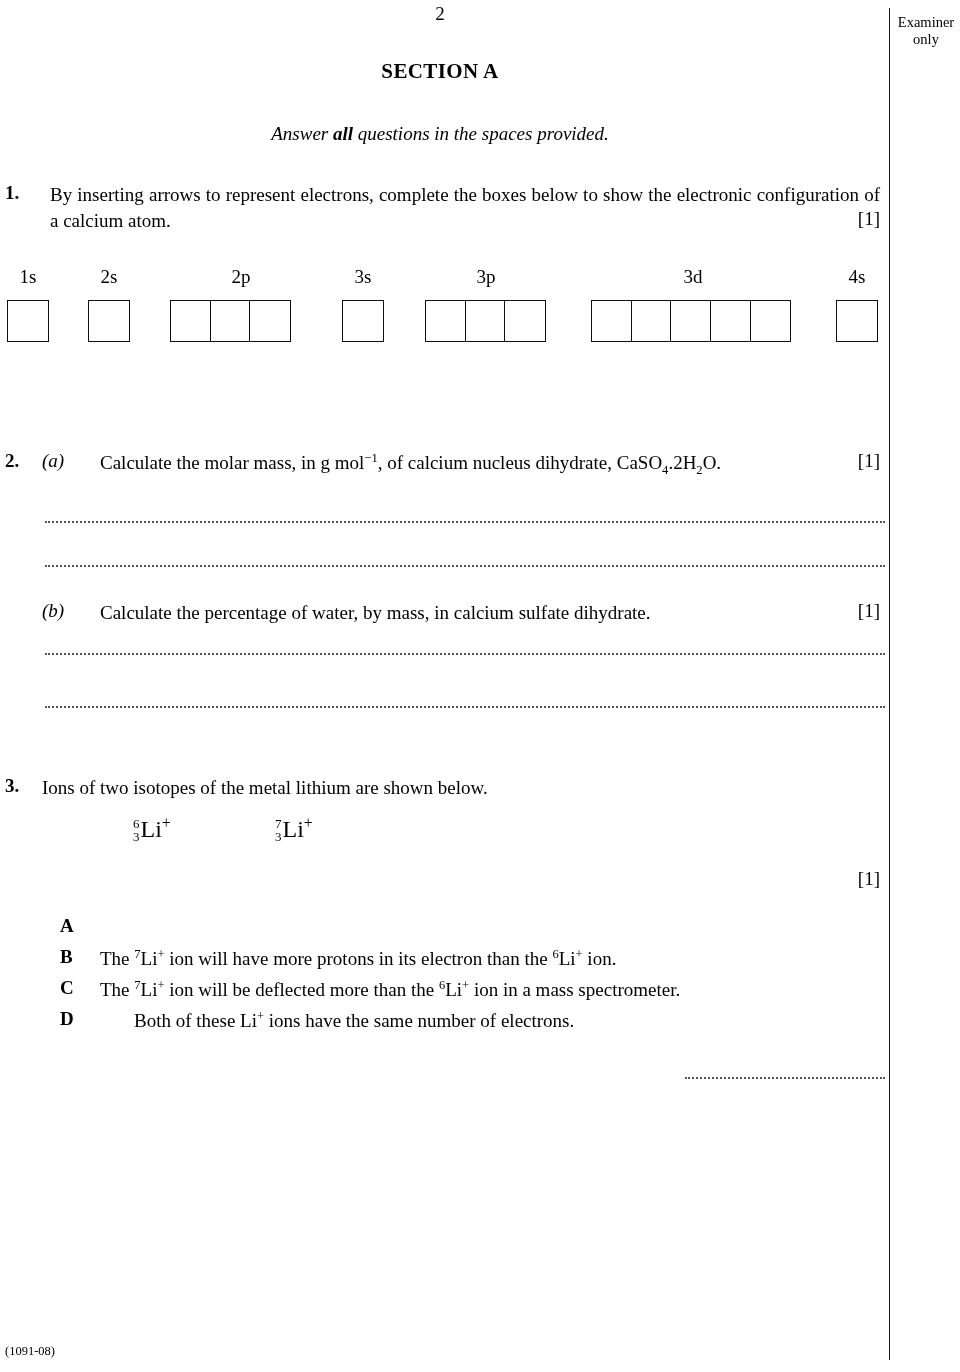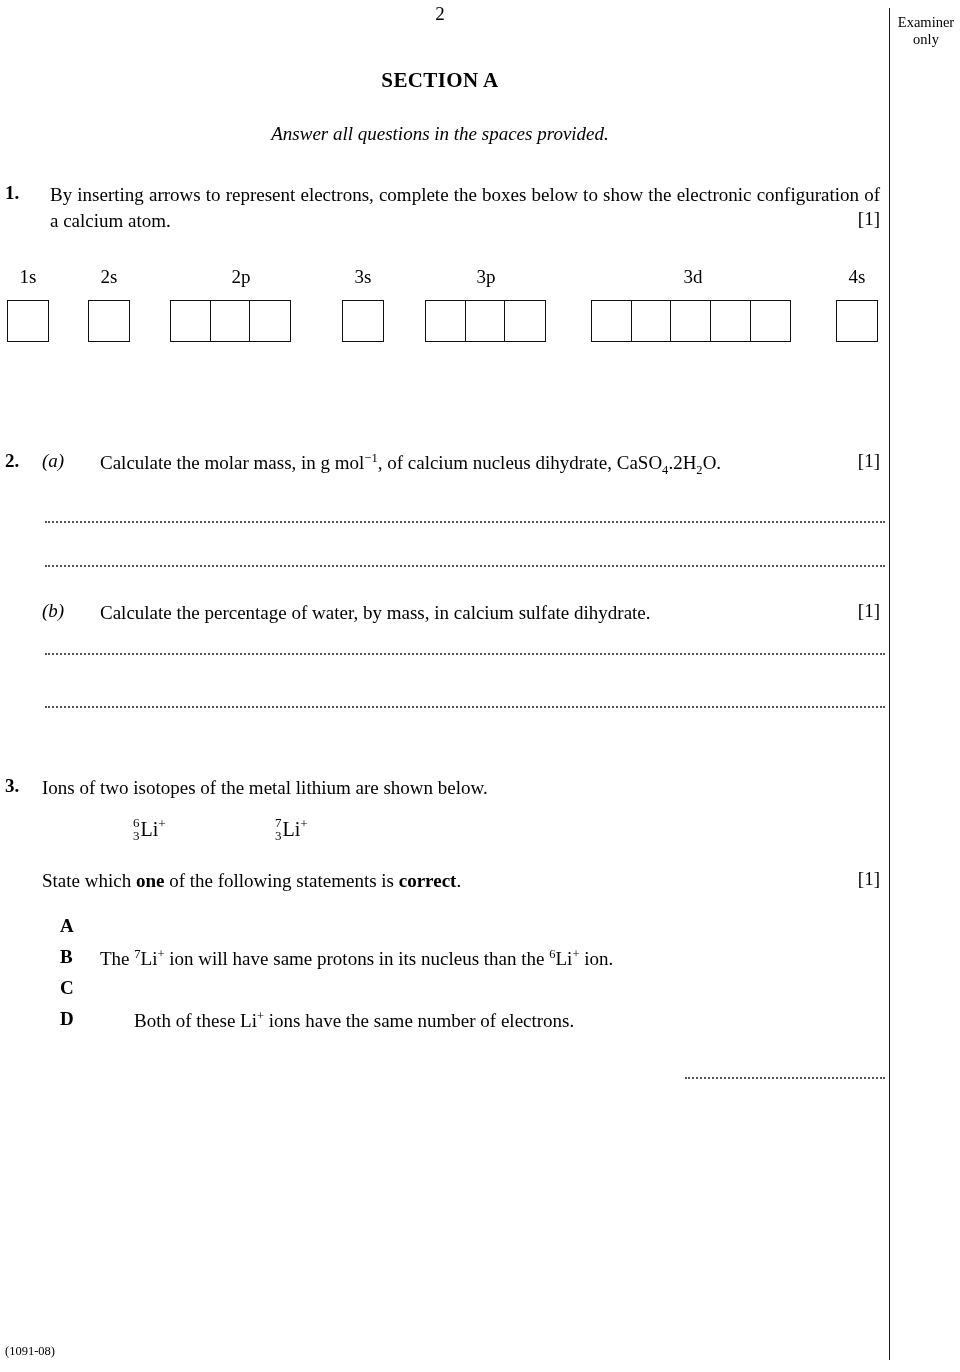--- a/index.html
+++ b/index.html
@@ -49,40 +49,40 @@
     top: 14px;
     width: 64px;
     text-align: center;
     font-size: 14.5px;
     line-height: 17px;
   }
 
   
   .section-title {
     position: absolute;
-    top: 68px;
+    top: 59px;
     left: 0;
     width: 880px;
     text-align: center;
     font-size: 21px;
     font-weight: bold;
     letter-spacing: 0.4px;
   }
   .answer-all {
     position: absolute;
     top: 123px;
     left: 0;
     width: 880px;
     text-align: center;
     font-size: 19px;
     font-style: italic;
   }
   .answer-all b {
     font-style: italic;
-    font-weight: normal;
+    font-weight: bold;
   }
   .q-num {
     position: absolute;
     font-weight: bold;
     font-size: 19px;
     text-align: left;
   }
   .q-part {
     position: absolute;
     font-style: italic;
@@ -148,21 +148,21 @@
     vertical-align: middle;
     font-size: 13px;
     line-height: 13px;
     text-align: center;
     margin-right: 1px;
   }
   .iso-nums span { display: block; }
   .iso-sym {
     display: inline-block;
     vertical-align: middle;
-    font-size: 20px;
+    font-size: 24px;
   }
 
   
   .opt-letter {
     position: absolute;
     font-weight: bold;
     font-size: 19px;
   }
   .opt-text {
     position: absolute;
@@ -261,29 +261,29 @@
       <span>3</span>
     </span><span class="iso-sym"><span>Li</span><sup>+</sup></span>
   </div>
   <div class="isotope" style="left:275px; top:816px;">
     <span class="iso-nums">
       <span>7</span>
       <span>3</span>
     </span><span class="iso-sym"><span>Li</span><sup>+</sup></span>
   </div>
 
-  <div class="q-body" style="left:42px; top:868px; width:760px; white-space:nowrap;"><span>State which </span><b>one</b><span> of the following statements is </span><b>correct</b><span>.</span></div>
   <div class="marks" style="left:830px; top:868px; width:50px;">[1]</div>
 
   <div class="opt-letter" style="left:60px; top:915px;">A</div>
 
   <div class="opt-letter" style="left:60px; top:946px;">B</div>
-  <div class="opt-text" id="opt-b" style="left:100px; top:946px;"><span>The </span><sup>7</sup><span>Li</span><sup>+</sup><span> ion will have same protons in its nucleus than the </span><sup>6</sup><span>Li</span><sup>+</sup><span> ion.</span></div>
+  <div class="opt-text" id="opt-b" style="left:100px; top:946px;"><span>The </span><sup>7</sup><span>Li</span><sup>+</sup><span> ion will have more protons in its electron than the </span><sup>6</sup><span>Li</span><sup>+</sup><span> ion.</span></div>
 
   <div class="opt-letter" style="left:60px; top:977px;">C</div>
+  <div class="opt-text" id="opt-c" style="left:100px; top:977px;"><span>The </span><sup>7</sup><span>Li</span><sup>+</sup><span> ion will be deflected more than the </span><sup>6</sup><span>Li</span><sup>+</sup><span> ion in a mass spectrometer.</span></div>
 
   <div class="opt-letter" style="left:60px; top:1008px;">D</div>
   <div class="opt-text" id="opt-d" style="left:100px; top:1008px;margin-left:34px;"><span>Both of these Li</span><sup>+</sup><span> ions have the same number of electrons.</span></div>
 
   <div class="dots" style="left:685px; top:1074px; width:200px;"></div>
 
   <div class="footer-code">(1091-08)</div>
 
 </div>
 

